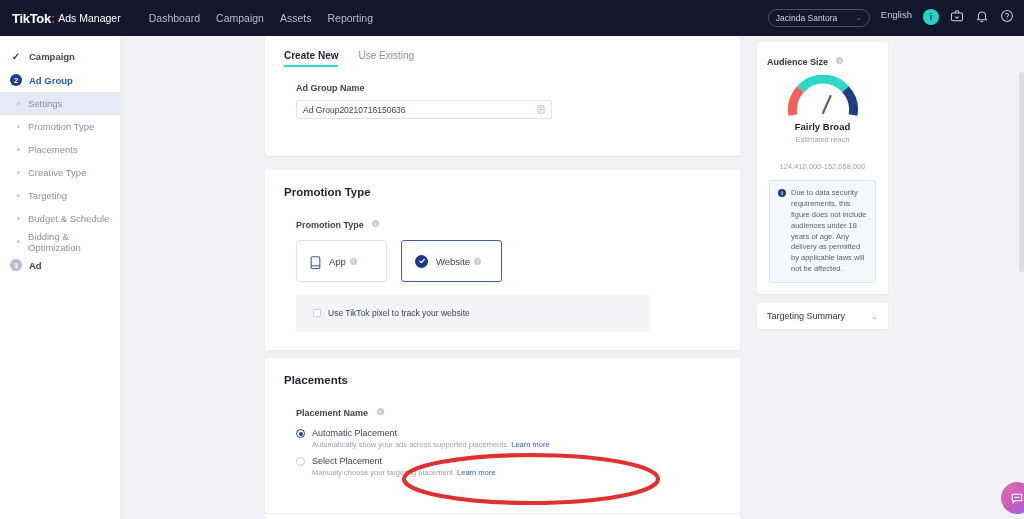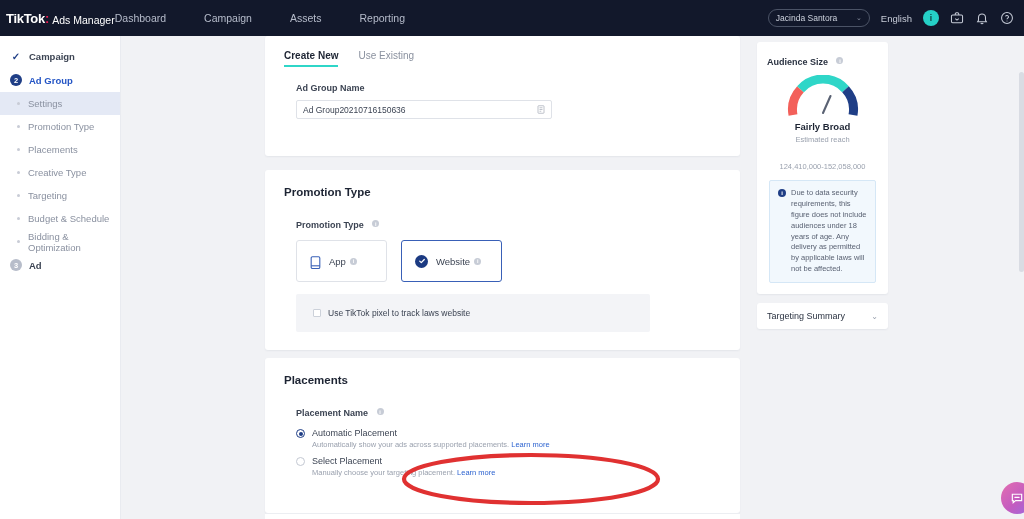--- a/index.html
+++ b/index.html
@@ -10,27 +10,27 @@
     overflow: hidden;
   }
   body { position: relative; }
 
   
   .topnav {
     position: absolute; top: 0; left: 0; width: 1024px; height: 36px;
     background: #12182b;
     display: flex; align-items: center;
   }
-  .brand { display: flex; align-items: flex-end; margin-left: 6px; }
+  .brand { display: flex; align-items: center; margin-left: 12px; }
   .brand-tiktok { color: #ffffff; font-size: 13px; font-weight: bold; letter-spacing: -0.3px; }
   .brand-colon { color: #ee1d52; font-size: 13px; font-weight: bold; margin-right: 3px; }
   .brand-sub { color: #ffffff; font-size: 10.5px; font-weight: normal; }
-  .nav-links { display: flex; align-items: center; gap: 38px; }
+  .nav-links { display: flex; align-items: center; margin-left: 28px; gap: 16px; }
   .nav-link { color: #b6bccb; font-size: 10.5px; cursor: pointer; }
-  .nav-right { margin-left: auto; display: flex; align-items: center; gap: 11px; margin-right: 10px; }
+  .nav-right { margin-left: auto; display: flex; align-items: flex-start; gap: 11px; margin-right: 10px; }
   .acct-select {
     border: 1px solid #4b5366; border-radius: 11px; height: 18px;
     display: flex; align-items: center; padding: 0 7px; min-width: 102px;
     cursor: pointer;
   }
   .acct-name { color: #cdd2dd; font-size: 8.5px; flex: 1; }
   .acct-caret { color: #8d94a5; font-size: 7px; margin-left: 6px; }
   .lang { color: #c6cbd7; font-size: 9.5px; cursor: pointer; }
   .avatar {
     width: 16px; height: 16px; border-radius: 50%; background: #25d0c6;
@@ -331,21 +331,21 @@
             <svg viewBox="0 0 12 12" fill="none" stroke="#ffffff" stroke-width="1.9" stroke-linecap="round" stroke-linejoin="round">
               <path d="M2.6 6.2l2.3 2.3 4.5-4.7"></path>
             </svg>
           </span>
           <span class="opt-label">Website</span>
           <span class="info-i">i</span>
         </div>
       </div>
       <div class="pixel-bar" style="width: 354px; margin-top: 12px;">
         <span class="cbox"></span>
-        <span class="cbox-label">Use TikTok pixel to track laws website</span>
+        <span class="cbox-label">Use TikTok pixel to track your website</span>
       </div>
     </div>
   </div>
 
   <div class="card" id="card-place">
     <div style="padding: 16px 0 0 19px;">
       <div class="sec-title">Placements</div>
     </div>
     <div style="padding: 16px 0 0 31px;">
       <div>

